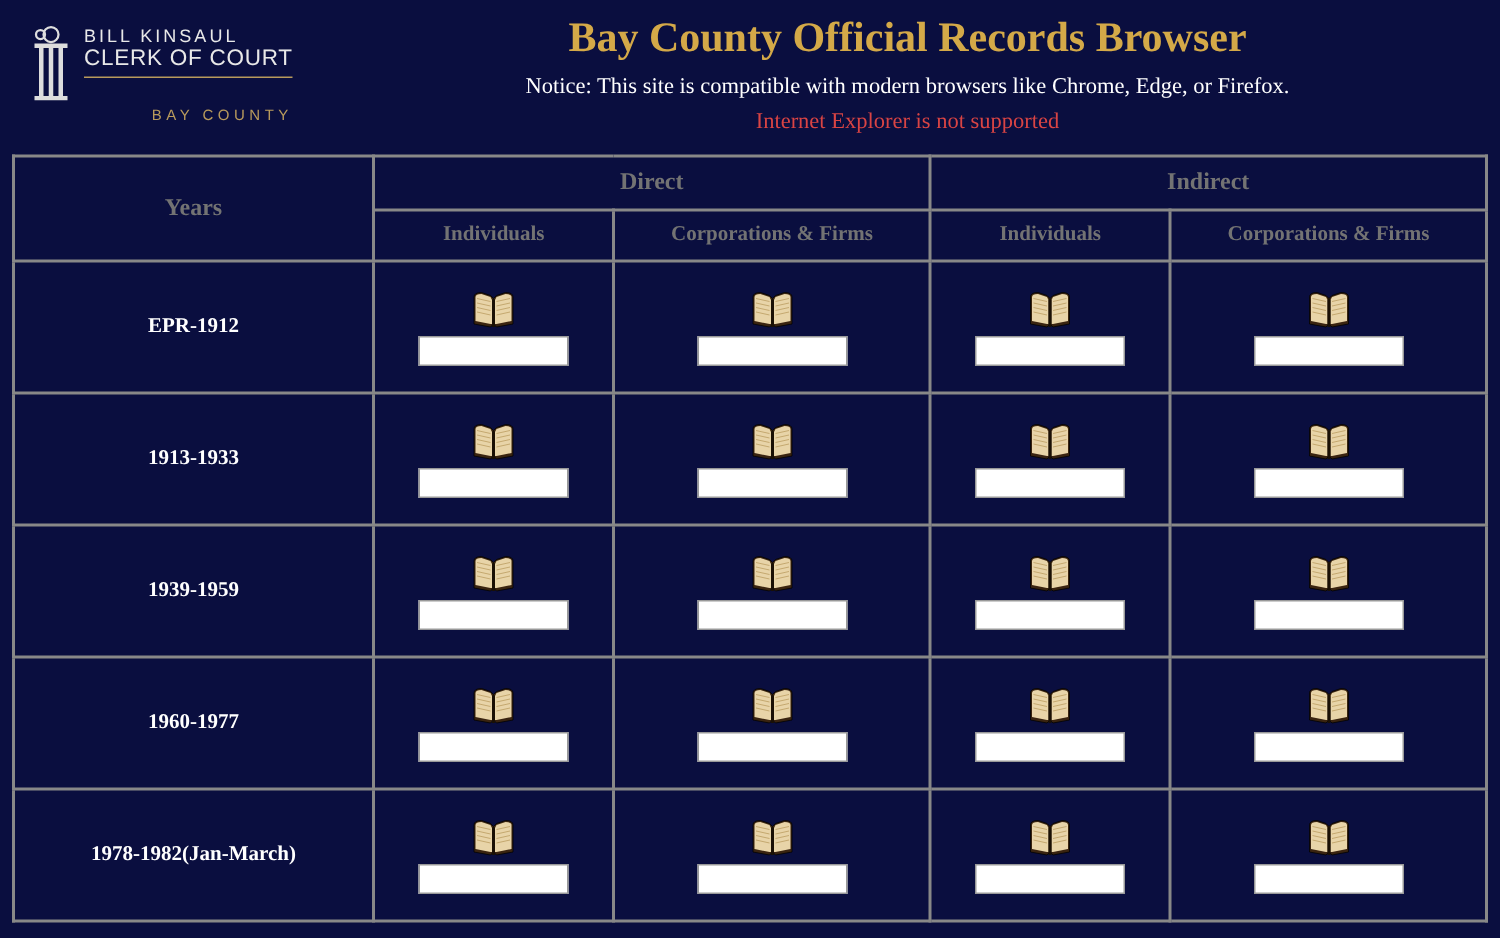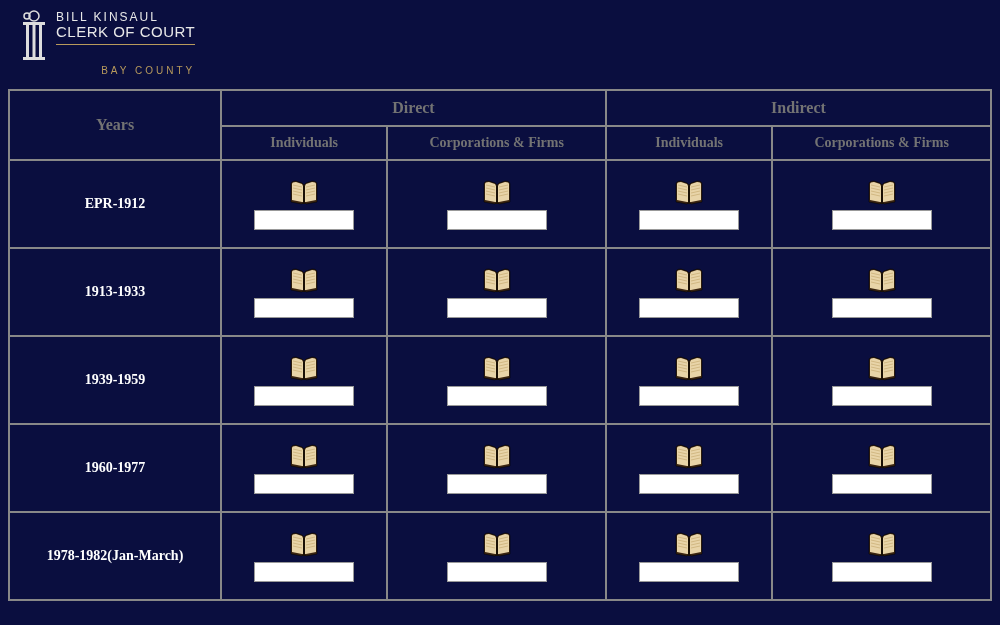--- a/index.html
+++ b/index.html
@@ -102,21 +102,21 @@
     .header-row-1 th {
       font-size: 16px;
     }
     .header-row-2 th {
       font-size: 14px;
     }
     .year-cell {
       font-weight: bold;
       font-size: 14px;
       padding: 8px;
-      width: 212px;
+      width: 240px;
     }
     .book-cell {
       padding: 6px 4px;
       height: 88px;
     }
     .book-content {
       display: flex;
       flex-direction: column;
       align-items: center;
       gap: 4px;
@@ -151,20 +151,25 @@
       </svg>
       <div class="logo-text">
         <div class="logo-name">BILL KINSAUL</div>
         <div class="logo-title">CLERK OF COURT</div>
         <div class="logo-divider">
           <div class="logo-county">BAY COUNTY</div>
         </div>
       </div>
     </div>
   </div>
+  <div class="header-center">
+    <div class="page-title">Bay County Official Records Browser</div>
+    <div class="notice">Notice: This site is compatible with modern browsers like Chrome, Edge, or Firefox.</div>
+    <div class="warning">Internet Explorer is not supported</div>
+  </div>
 </div>
 
 <div class="table-container">
   <table>
     <thead>
       <tr class="header-row-1">
         <th rowspan="2">Years</th>
         <th colspan="2">Direct</th>
         <th colspan="2">Indirect</th>
       </tr>

